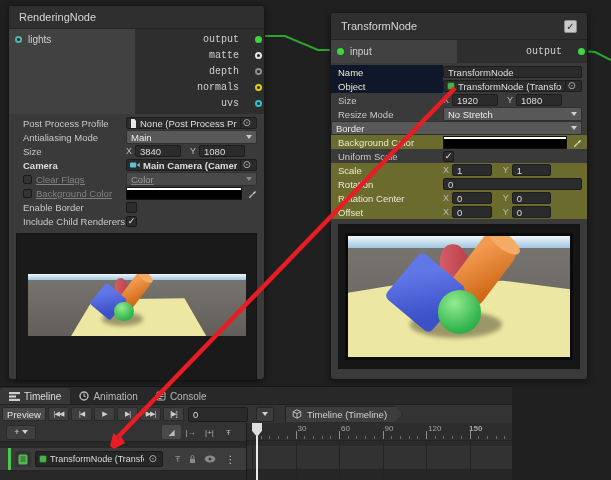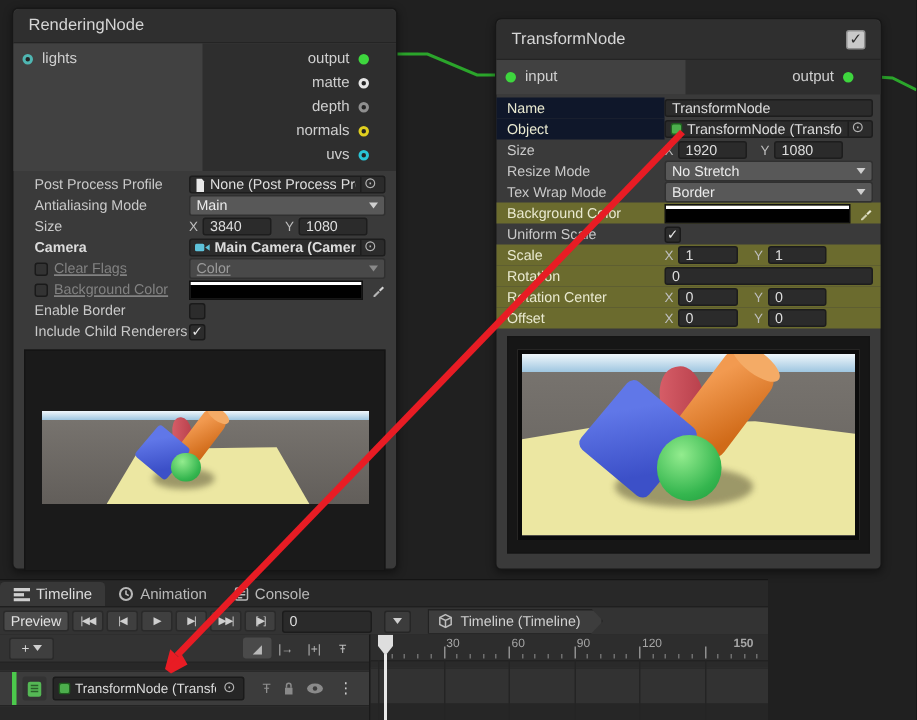--- a/index.html
+++ b/index.html
@@ -16,21 +16,21 @@
   .node-header{height:22px;display:flex;align-items:center;background:#2f2f2f;
     border-bottom:1px solid #242424;border-radius:4px 4px 0 0;padding:0 10px;
     font-size:11px;color:#d6d6d6;}
   .node-header .spacer{flex:1;}
   .ports{position:relative;background:#2e2e2e;}
   .ports .in-box{position:absolute;left:0;top:0;bottom:0;width:126px;background:#414141;}
   .port-row{position:relative;display:flex;align-items:center;height:16px;font-size:10px;color:#cfcfcf;}
   .port-dot{width:7px;height:7px;border-radius:50%;border:2px solid var(--pc,#888);background:#242424;box-sizing:border-box;}
   .port-dot.filled{background:var(--pc,#3ed63e);}
   .port-row.in{padding-left:6px;gap:6px;}
-  .port-row.out{justify-content:flex-end;padding-right:18px;gap:6px;}
+  .port-row.out{justify-content:flex-end;padding-right:2px;gap:16px;font-family:Liberation Mono, monospace;}
   .out-col{position:absolute;right:0;top:0;width:128px;padding-top:2px;}
   .in-col{position:absolute;left:0;top:0;width:126px;padding-top:2px;}
 
   .props{padding-top:2px;}
   .prow{display:flex;align-items:center;height:14px;font-size:9.5px;color:#c9c9c9;}
   .prow .plabel{width:103px;padding-left:14px;flex:none;white-space:nowrap;overflow:hidden;}
   .prow .pval{flex:1;display:flex;align-items:center;gap:3px;padding-right:7px;min-width:0;}
   .prow.disabled, .prow.disabled .plabel{color:#828282;text-decoration:underline;}
   .bold{font-weight:bold;color:#dcdcdc;}
 
@@ -342,21 +342,20 @@
       <div class="prow">
         <span class="tlabel">Resize Mode</span>
         <span class="pval">
           <span class="dropdown">
             <span class="dtext">No Stretch</span>
             <span class="caret"></span>
           </span>
         </span>
       </div>
       <div class="prow">
-        <span class="tlabel">Tex Wrap Mode</span>
         <span class="pval">
           <span class="dropdown">
             <span class="dtext">Border</span>
             <span class="caret"></span>
           </span>
         </span>
       </div>
       <div class="prow full-olive">
         <span class="tlabel">Background Color</span>
         <span class="pval">
@@ -526,21 +525,21 @@
         <div class="ruler">
             <div class="tick-major" style="left: 48.5px;"></div>
             <div class="tick-label" style="left: 50.5px;">30</div>
             <div class="tick-major" style="left: 92px;"></div>
             <div class="tick-label" style="left: 94px;">60</div>
             <div class="tick-major" style="left: 135.5px;"></div>
             <div class="tick-label" style="left: 137.5px;">90</div>
             <div class="tick-major" style="left: 179px;"></div>
             <div class="tick-label" style="left: 181px;">120</div>
             <div class="tick-major" style="left: 222.5px;"></div>
-            <div class="tick-label" style="left: 242px; font-weight: bold;">150</div>
+            <div class="tick-label" style="left: 222px; font-weight: bold;">150</div>
             <div class="tick-major" style="left: 266px;"></div>
             <div class="tick-label" style="left: 268px;">180</div>
             <div class="tick-major" style="left: 309.5px;"></div>
             <div class="tick-label" style="left: 311.5px;">210</div>
             <div class="tick-major" style="left: 353px;"></div>
             <div class="tick-label" style="left: 355px;">240</div>
             <div class="tick-minor" style="left: 13.7px;"></div>
             <div class="tick-minor" style="left: 22.4px;"></div>
             <div class="tick-minor" style="left: 31.1px;"></div>
             <div class="tick-minor" style="left: 39.8px;"></div>

